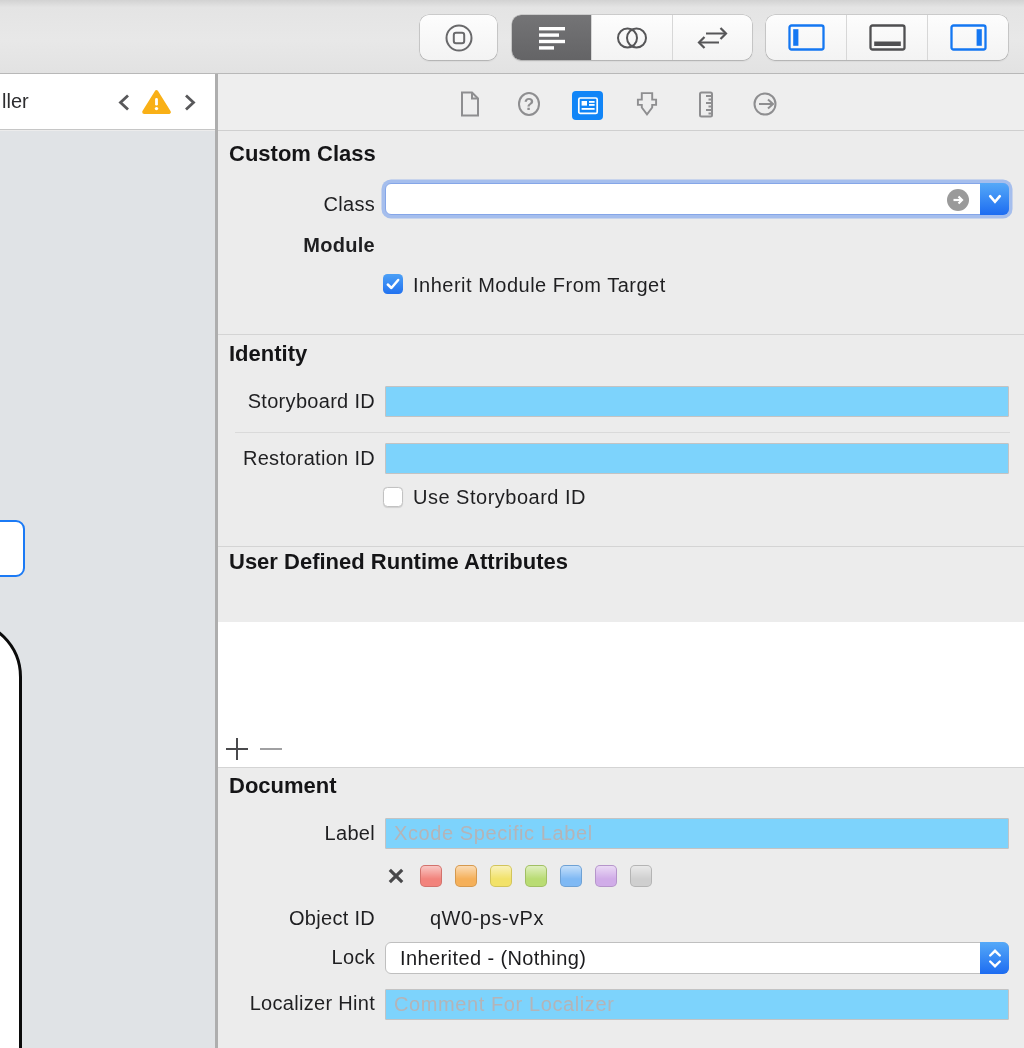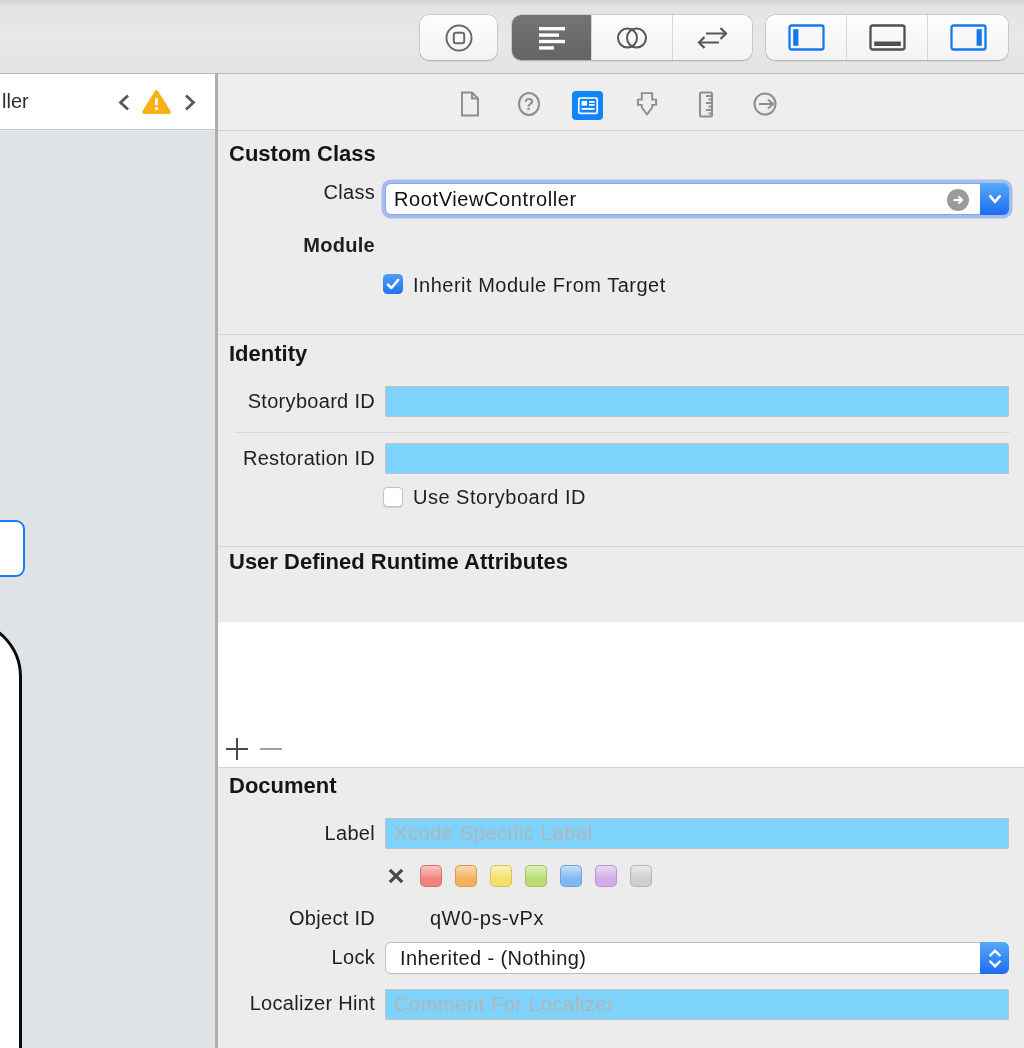--- a/index.html
+++ b/index.html
@@ -206,23 +206,22 @@
           <line x1="7" y1="13" x2="21" y2="13"></line>
           <polyline points="16,8.5 21,13 16,17.5"></polyline>
         </svg>
       </div>
     </div>
 
     <div class="content">
 
       <div class="sec-title" style="top:9px;">Custom Class</div>
 
-      <div class="f-label" style="top:48px;">Class</div>
+      <div class="f-label" style="top:60px;">Class</div>
       <div class="combo focusring" style="top:51px;">
-        <input type="text" value="RootViewController" style="">
         <div class="go-btn">
           <svg width="14" height="14" viewBox="0 0 14 14">
             <line x1="2.5" y1="7" x2="10.5" y2="7" stroke="#fff" stroke-width="2.2"></line>
             <polyline points="7.5,3.5 11,7 7.5,10.5" fill="none" stroke="#fff" stroke-width="2.2"></polyline>
           </svg>
         </div>
         <div class="dd">
           <svg width="14" height="10" viewBox="0 0 14 10">
             <polyline points="2.2,2.2 7,7.8 11.8,2.2" fill="none" stroke="#fff" stroke-width="2.6" stroke-linecap="round"></polyline>
           </svg>

